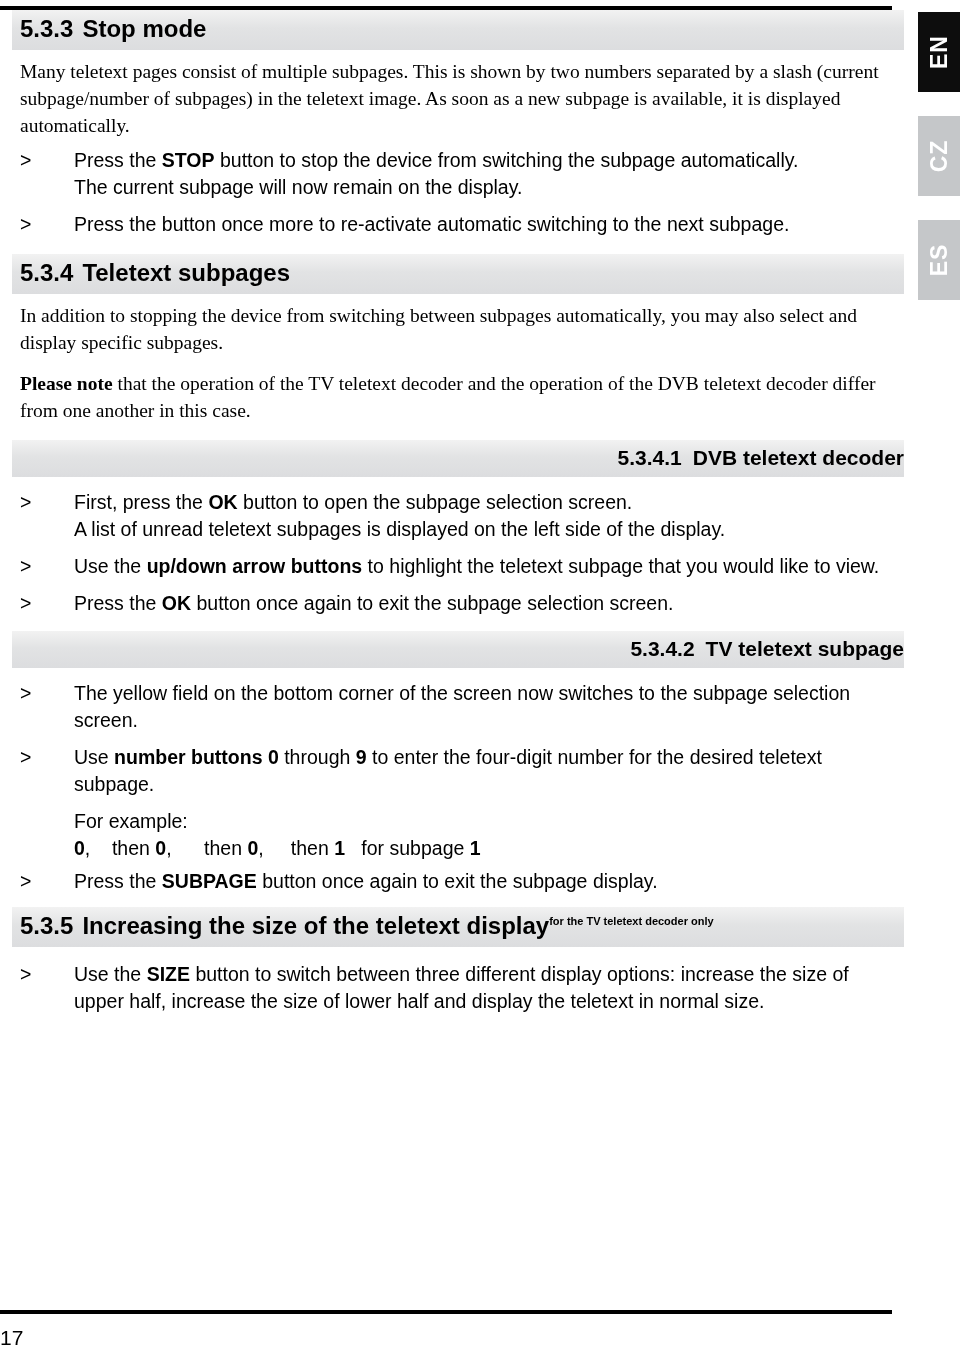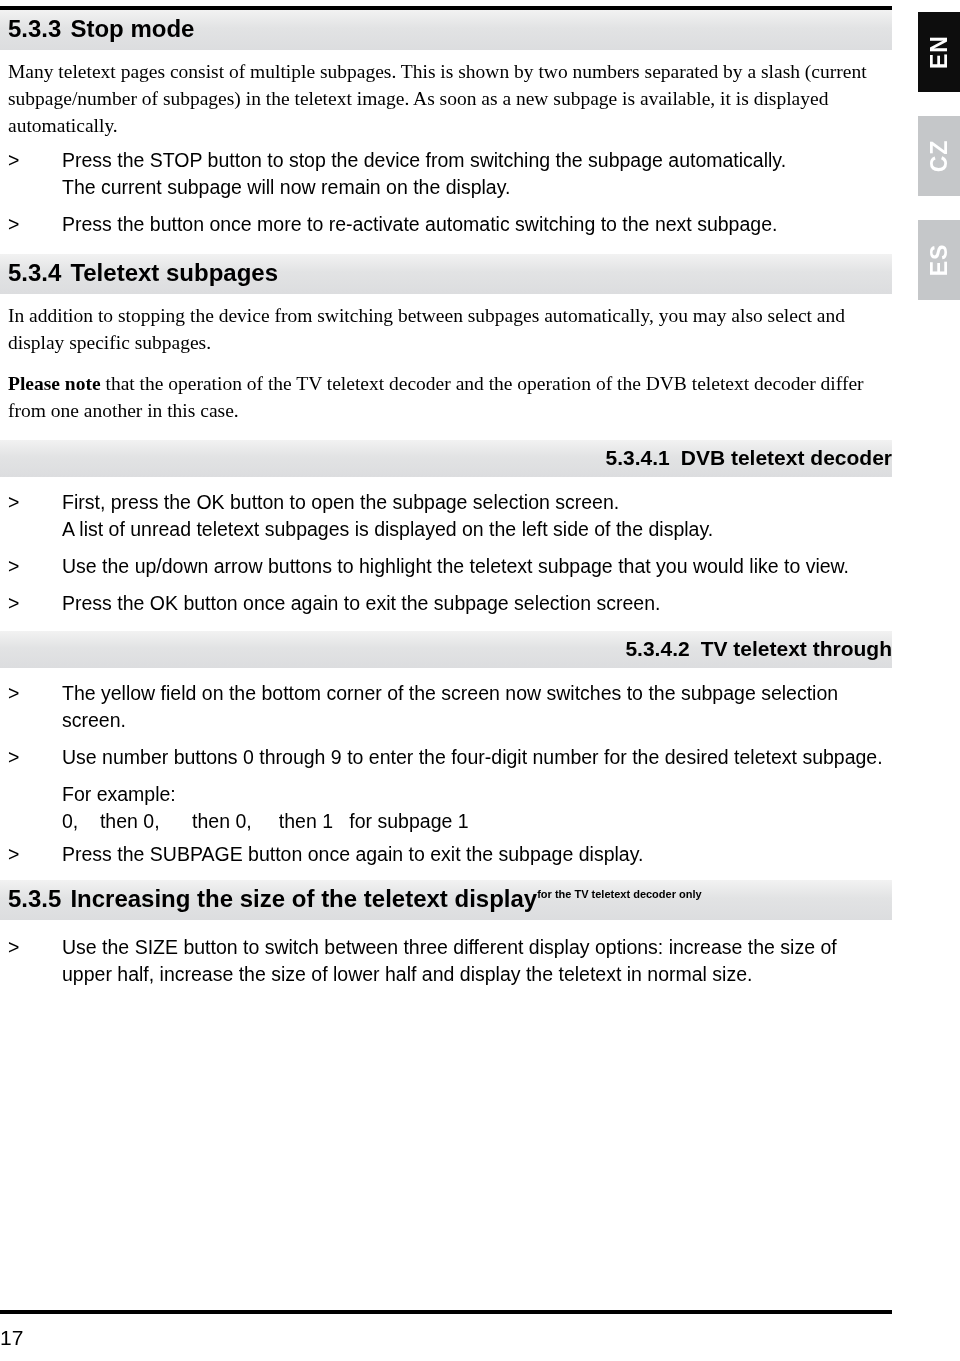--- a/index.html
+++ b/index.html
@@ -63,21 +63,21 @@
     letter-spacing: 1px;
     white-space: nowrap;
     color: #fff;
   }
   .lang-tab.active { background: #0d0d0d; }
   .lang-tab.inactive { background: #c5c7c9; }
 
   
   .content {
     position: absolute;
-    left: 0;
+    left: 12px;
     top: 0;
     width: 892px;
   }
 
   
   .heading {
     background: linear-gradient(to bottom, #f2f2f2 0%, #e2e3e4 45%, #dcdddf 100%);
     font-weight: bold;
     color: #000;
     line-height: 1.0;
@@ -133,21 +133,21 @@
   .bullet-body {
     flex: 1 1 auto;
     padding-right: 6px;
     font-size: 19.5px;
     line-height: 27px;
   }
   .bullet-body.narrow { padding-right: 20px; }
 
   b, strong { font-weight: bold; }
 
-  .kbd { font-weight: normal; }
+  .kbd { font-weight: bold; }
 
   
   .ex-line { white-space: pre; }
 
   
   .footer-num {
     position: absolute;
     left: 0;
     top: 1326px;
     width: 892px;
@@ -263,21 +263,21 @@
     <div class="bullet-row">
       <div class="bullet-mark">&gt;</div>
       <div class="bullet-body">
         <p class="body"><span>Press the </span><b class="kbd">OK</b><span> button once again to exit the subpage selection screen.</span></p>
       </div>
     </div>
 
     <div class="sp-14"></div>
 
     <div class="heading h-l2">
-      <span class="num">5.3.4.2</span><span class="ttl">TV teletext through</span>
+      <span class="num">5.3.4.2</span><span class="ttl">TV teletext subpage</span>
     </div>
 
     <div class="sp-12"></div>
 
     <div class="bullet-row">
       <div class="bullet-mark">&gt;</div>
       <div class="bullet-body">
         <p class="body">The yellow field on the bottom corner of the screen now switches to the subpage selection screen.</p>
       </div>
     </div>

